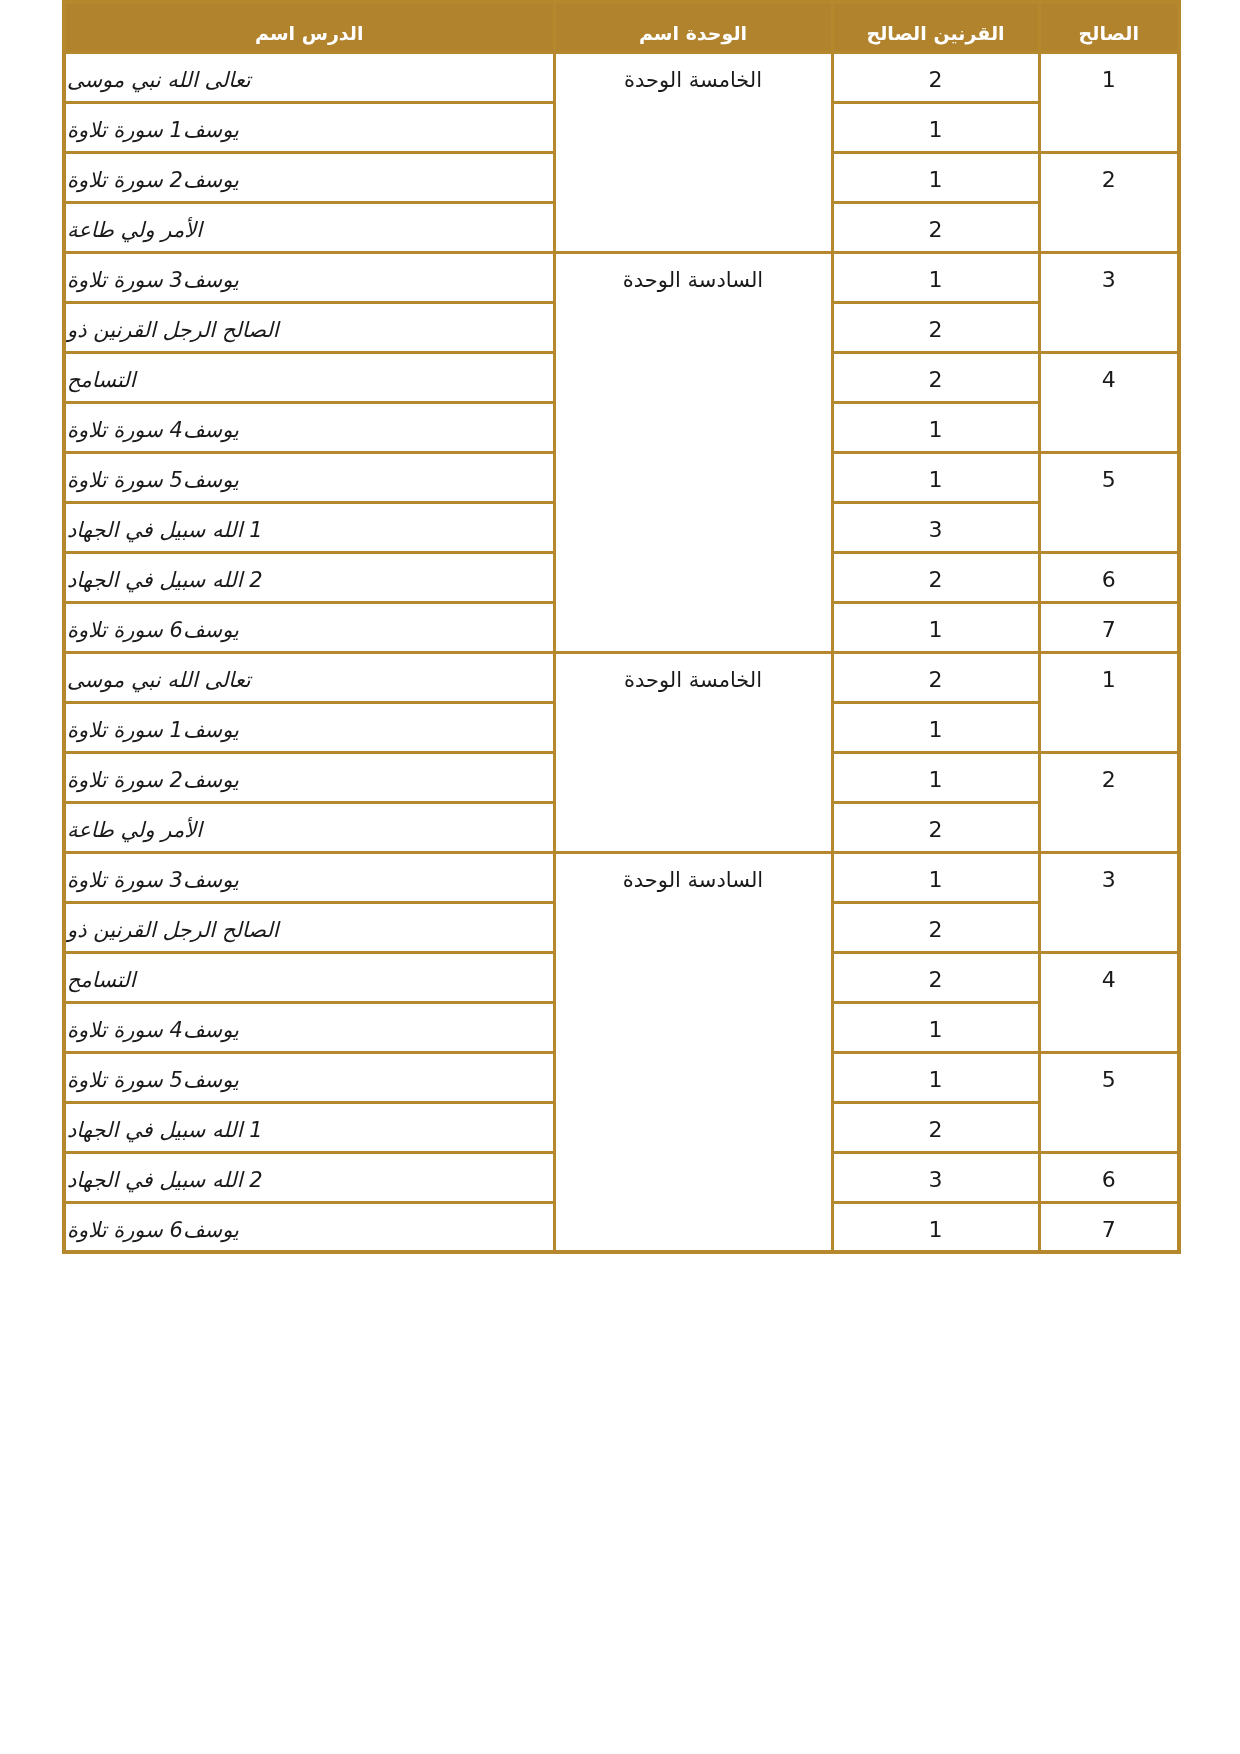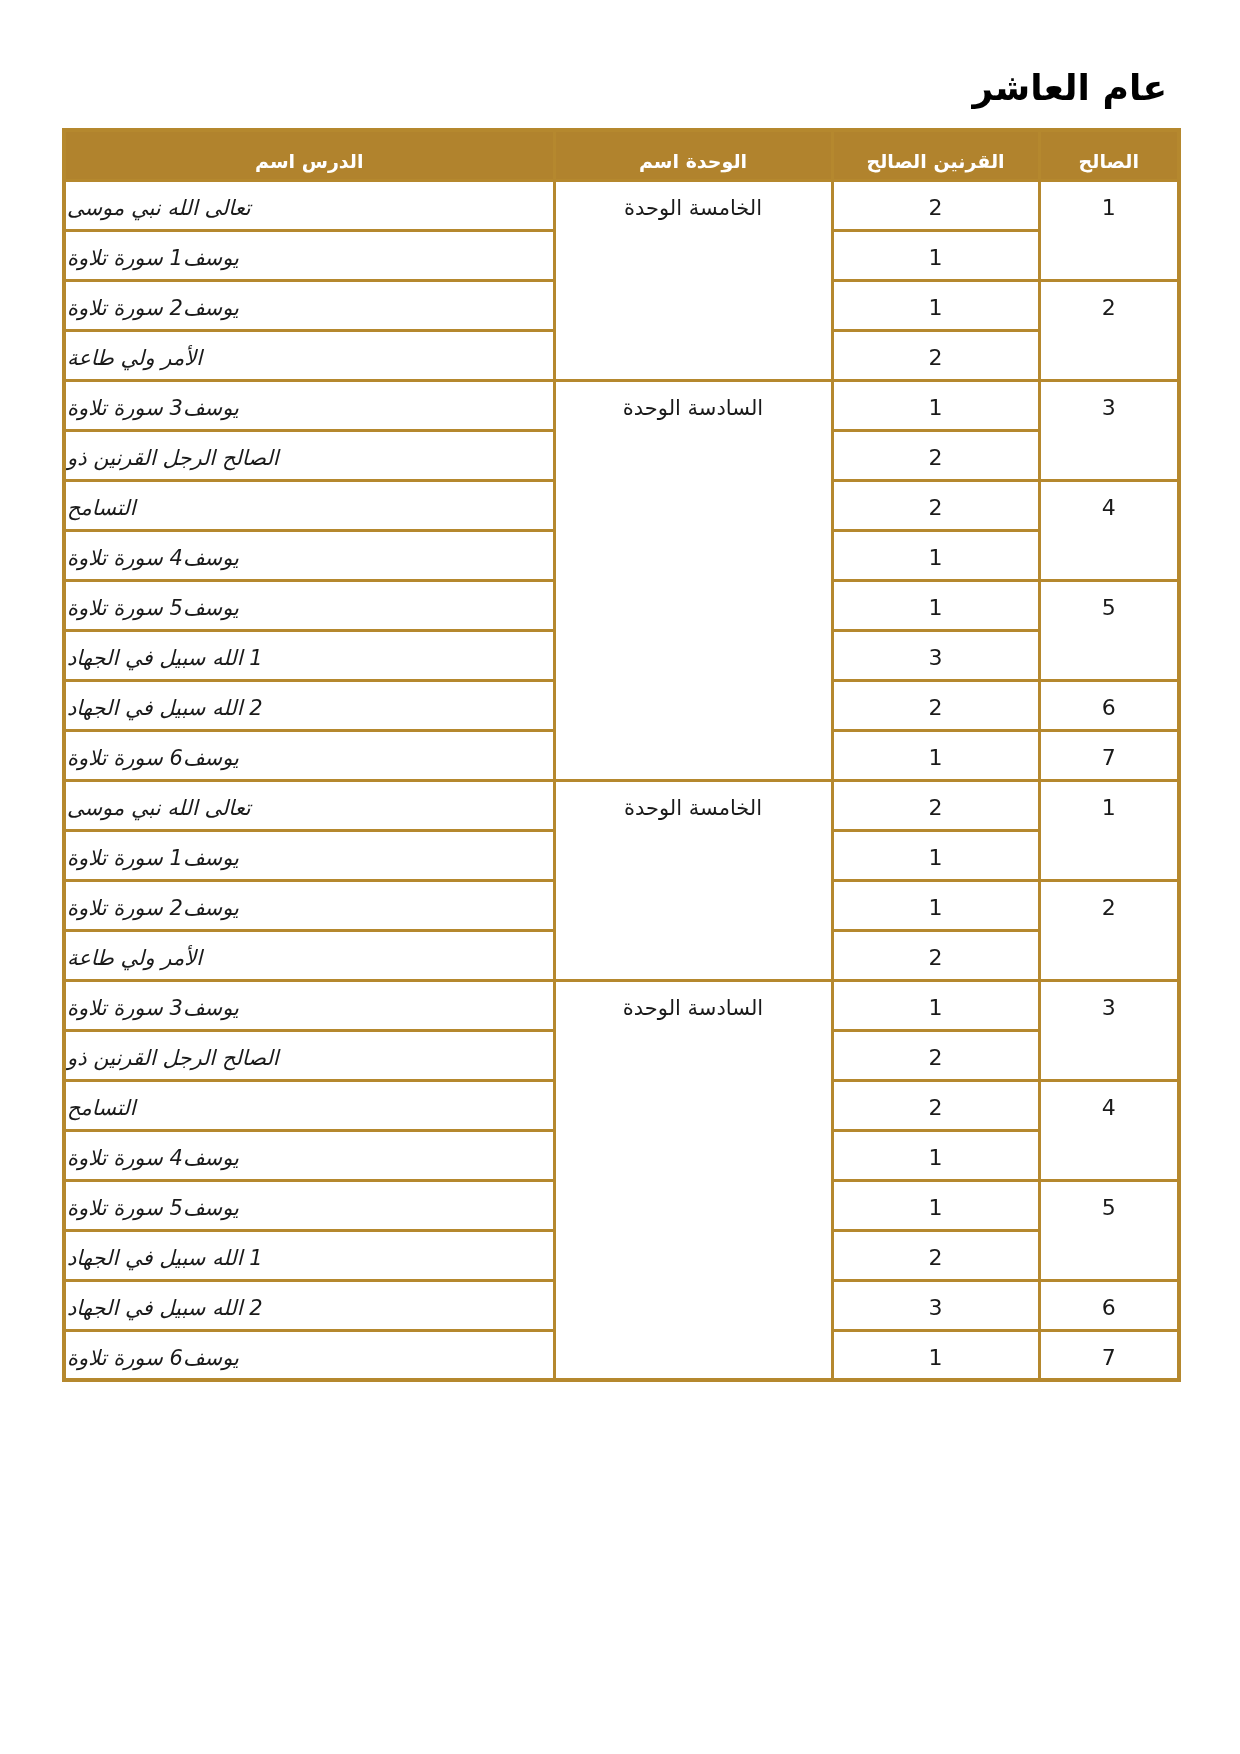--- a/index.html
+++ b/index.html
@@ -83,21 +83,20 @@
     display:inline-block;
     direction:ltr;
     unicode-bidi:isolate;
   }
 </style>
 </head>
 <body>
 
 <div class="page">
 
-  <div class="doc-title ar"><span class="tok">العاشر</span> <span class="tok">عام</span></div>
 
   <table class="sched">
     <colgroup>
       <col class="c-lesson">
       <col class="c-unit">
       <col class="c-period">
       <col class="c-week">
     </colgroup>
     <thead>
       <tr>

